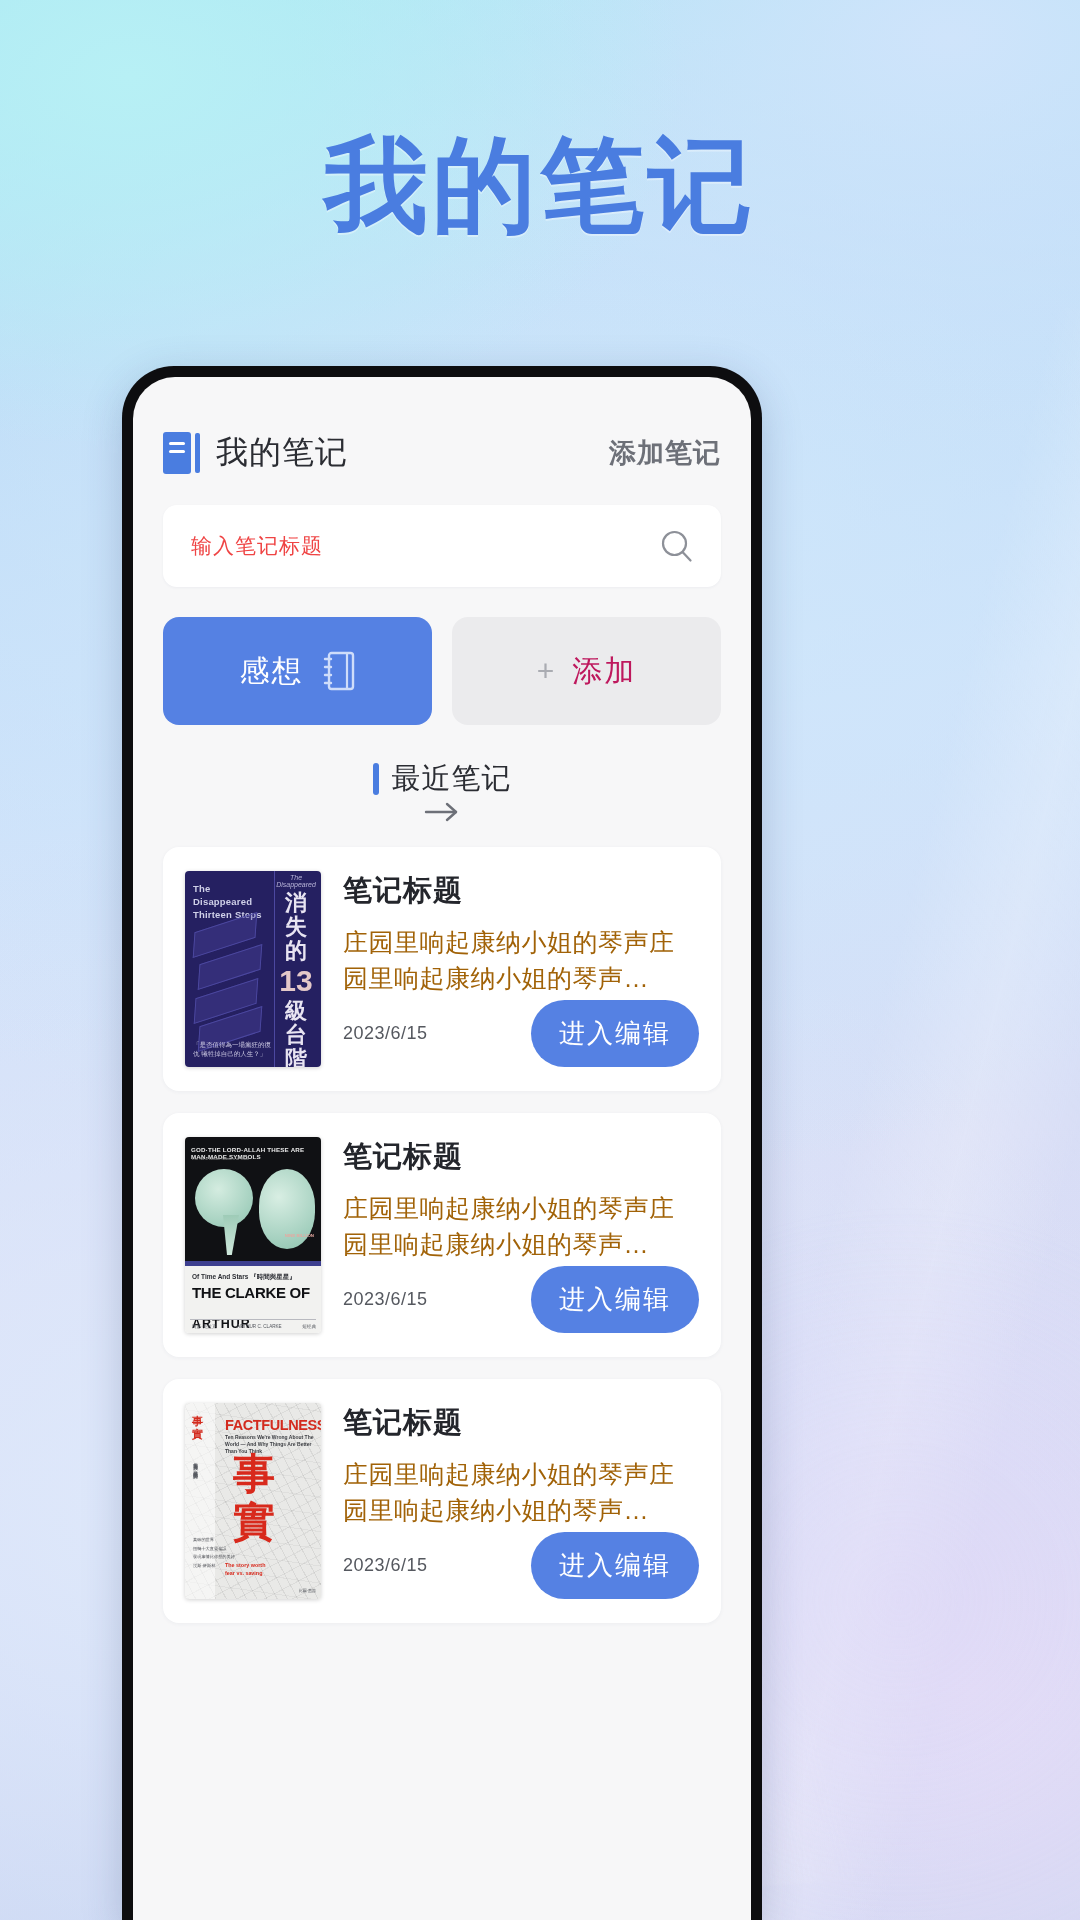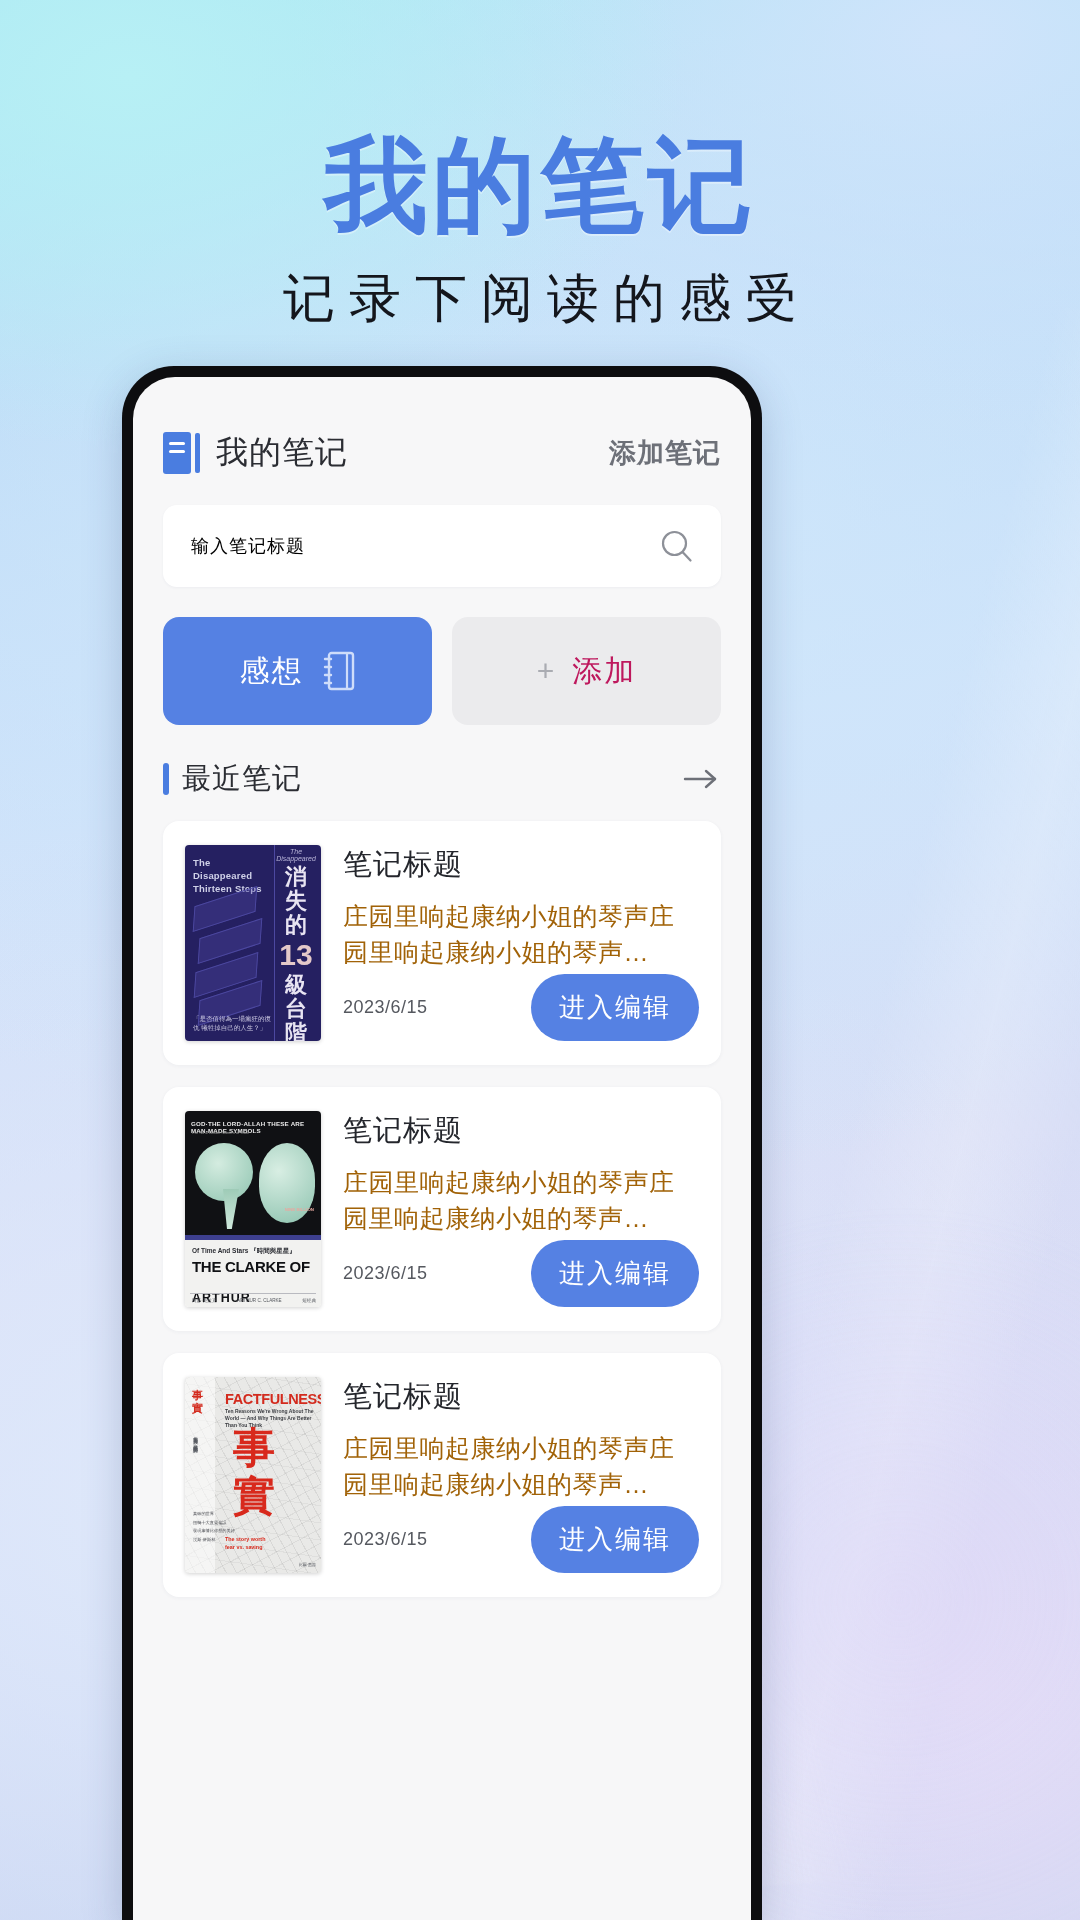--- a/index.html
+++ b/index.html
@@ -106,61 +106,62 @@
   
   .search {
     margin:30px 30px 0 30px;
     height:82px;
     background:#fff;
     border-radius:14px;
     display:flex; align-items:center; justify-content:space-between;
     padding:0 26px 0 28px;
     box-shadow:0 1px 3px rgba(30,50,90,.05);
   }
-  .search-ph { font-size:18px; color:#000000; letter-spacing:1px; }
+  .search-ph { font-size:21px; color:#ef4444; letter-spacing:1px; }
   .mag { width:36px; height:36px; flex:0 0 auto; }
 
   
   .cats { display:flex; gap:20px; margin:30px 30px 0 30px; }
   .chip {
     flex:1; height:108px; border-radius:16px;
     display:flex; align-items:center; justify-content:center; gap:18px;
   }
   .chip.blue { background:#5581e3; }
   .chip.gray { background:#ebebed; }
   .chip-label { font-size:30px; color:#fff; font-weight:500; letter-spacing:2px; }
   .chip.gray .chip-label { color:#be185d; font-weight:400; }
   .nb { width:34px; height:40px; flex:0 0 auto; }
   .plus { font-size:30px; color:#aaacb2; line-height:1; }
 
   
   .sec {
     display:flex; align-items:center; justify-content:space-between;
     margin:34px 30px 0 30px;
+    flex-direction:column;
   }
   .sec-left { display:flex; align-items:center; gap:13px; }
   .sec-bar { width:6px; height:32px; background:#4a7de0; border-radius:3px; }
   .sec-title { font-size:29px; color:#2b2d33; font-weight:500; letter-spacing:1px; }
   .arrow { width:40px; height:26px; }
 
   
   .notes { margin:22px 30px 0 30px; display:flex; flex-direction:column; gap:22px; }
   .note {
     background:#fff; border-radius:16px;
     padding:24px 22px;
     display:flex; gap:22px;
     box-shadow:0 1px 4px rgba(30,50,90,.05);
   }
   .cover-wrap {
     width:136px; height:196px; flex:0 0 auto;
     border-radius:4px; overflow:hidden; position:relative;
     box-shadow:0 1px 4px rgba(0,0,0,.18);
   }
   .note-body { flex:1; min-width:0; display:flex; flex-direction:column; }
-  .note-title { font-size:29px; color:#24262c; font-weight:normal; letter-spacing:1px; }
+  .note-title { font-size:29px; color:#24262c; font-weight:bold; letter-spacing:1px; }
   .note-desc {
     margin-top:13px; font-size:25px; color:#a16207;
     line-height:1.45; letter-spacing:.5px;
   }
   .note-foot {
     margin-top:auto; display:flex; align-items:center; justify-content:space-between;
   }
   .note-date { font-size:18px; color:#55585f; letter-spacing:.5px; }
   .edit-btn {
     background:#5581e3; color:#fff;
@@ -269,21 +270,20 @@
 
 <div class="bg">
   <div class="swoosh sw1"></div>
   <div class="swoosh sw2"></div>
   <div class="swoosh sw3"></div>
   <div class="swoosh sw4"></div>
 </div>
 
 <div class="hero">
   <div class="hero-title">我的笔记</div>
-  <div class="hero-sub">记录下阅读的感受</div>
 </div>
 
 <div class="phone">
   <div class="screen">
 
     <div class="app-header">
       <div class="hdr-left">
         <span class="book-icon">
           <span class="cover"></span>
           <span class="ln ln1"></span>

